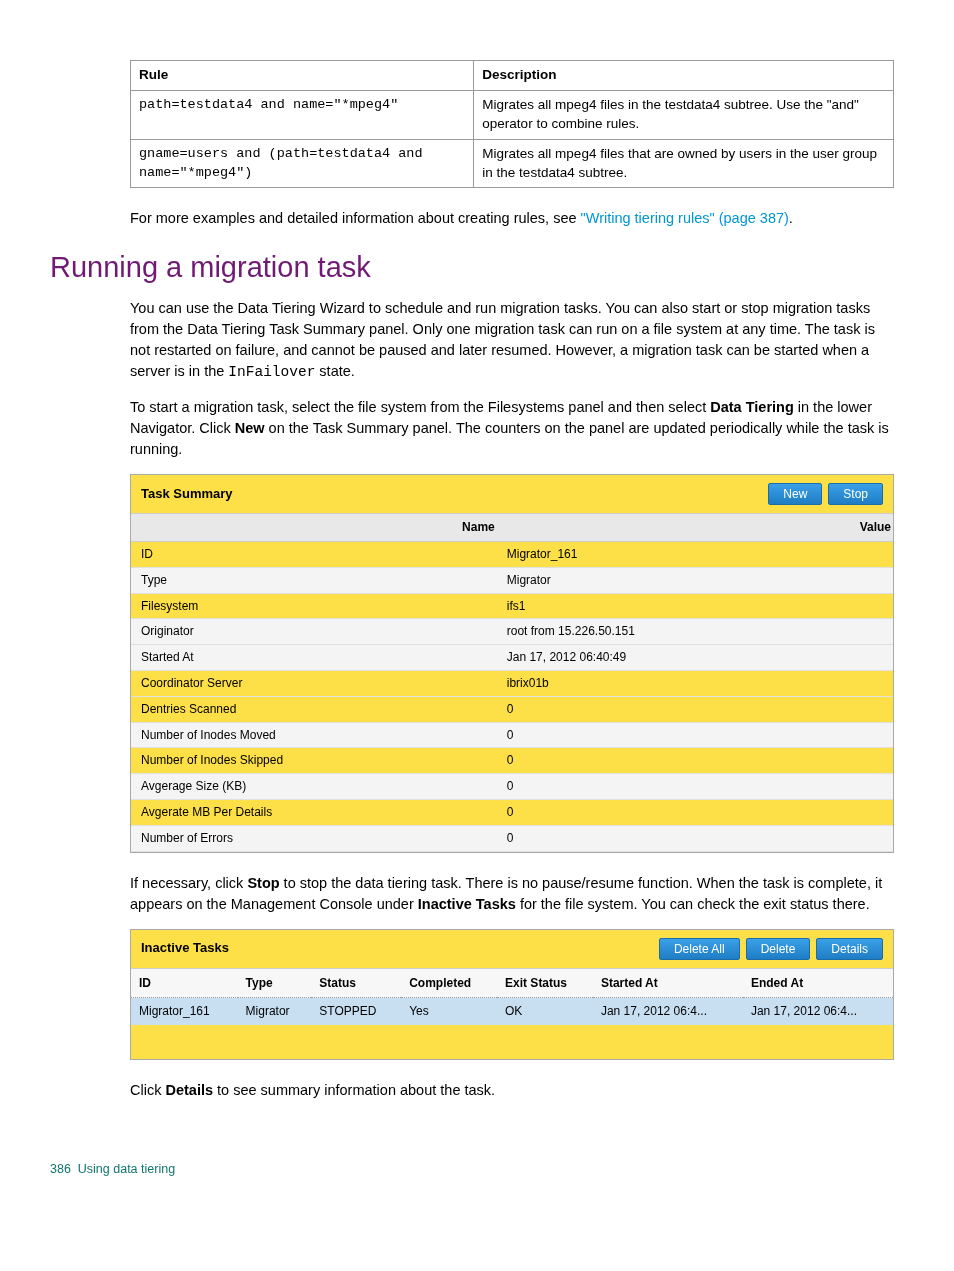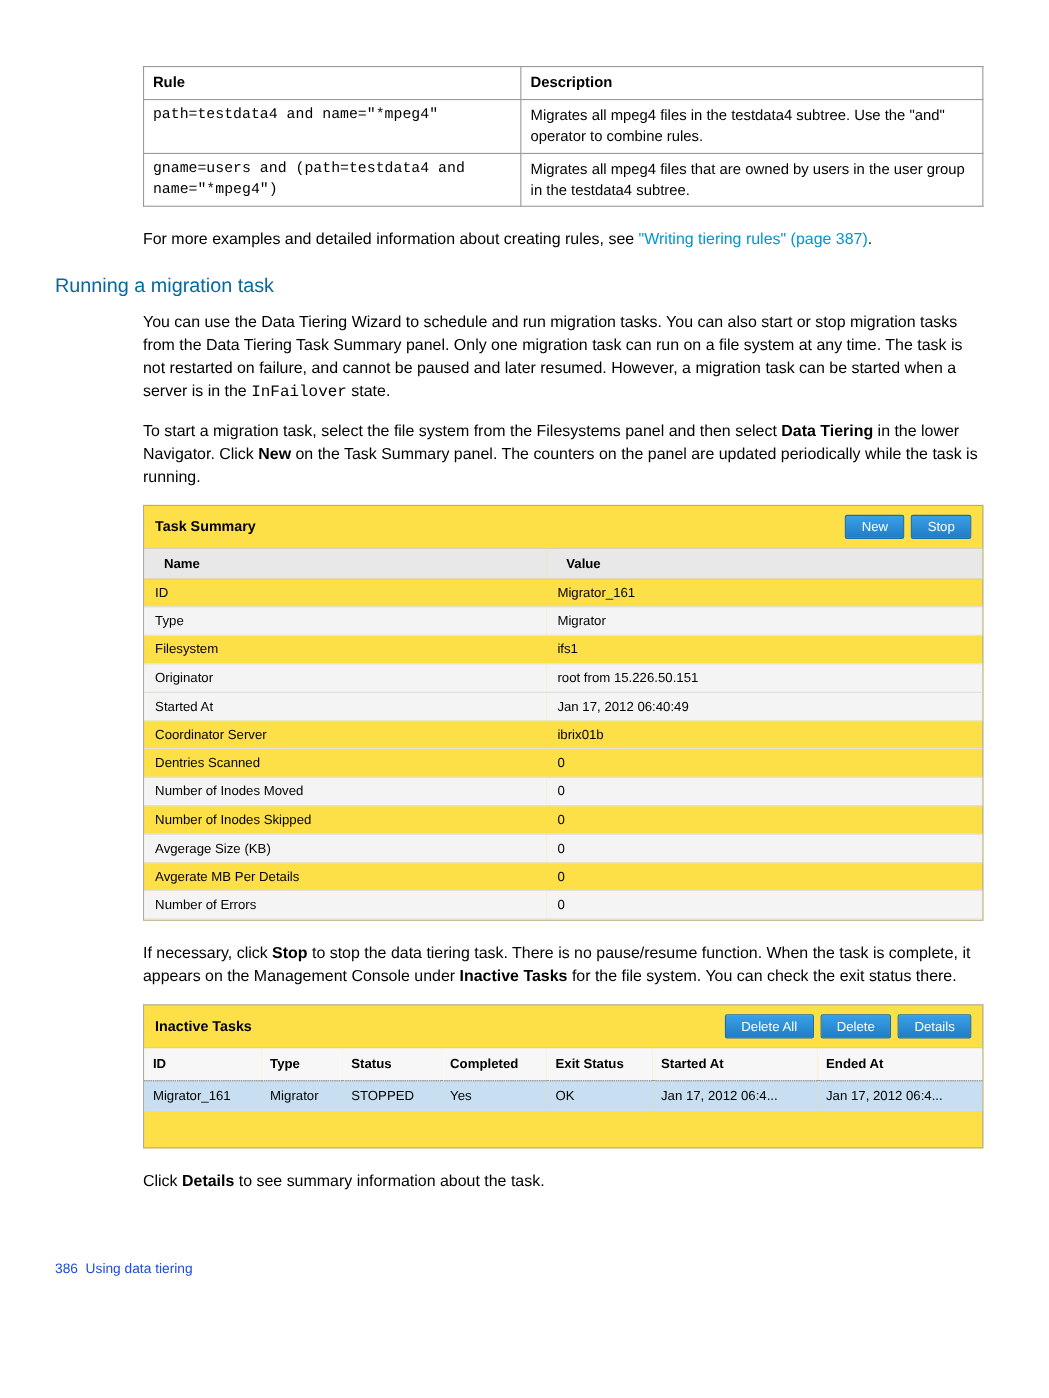--- a/index.html
+++ b/index.html
@@ -31,23 +31,23 @@
   .rules-table th { font-weight: bold; }
   .mono { font-family: "Courier New", monospace; font-size: 13px; }
   .body-para {
     margin-left: 80px;
     margin-bottom: 14px;
     font-size: 14.5px;
     line-height: 1.45;
   }
   .link { color: #0096d6; }
   h2.section-heading {
-    color: #0369a1;
+    color: #701a75;
     font-weight: normal;
-    font-size: 18px;
+    font-size: 29px;
     margin: 18px 0 10px 0;
   }
   .inline-mono { font-family: Liberation Mono, monospace; }
   .panel {
     margin-left: 80px;
     width: calc(100% - 80px);
     border: 1px solid #aaa;
     background: #fde047;
     margin-bottom: 20px;
   }
@@ -70,22 +70,22 @@
     border-radius: 2px;
     cursor: pointer;
   }
   .grid-table {
     width: 100%;
     border-collapse: collapse;
     font-size: 12px;
   }
   .grid-table th {
     background: #e8e8e8;
-    text-align: left;
-    padding: 5px 18px;
+    text-align: right;
+    padding: 5px 2px;
     font-weight: bold;
     border-bottom: 1px solid #ccc;
   }
   .grid-table td {
     padding: 4px 10px;
     border-bottom: 1px solid #e0e0e0;
   }
   .grid-table tr.alt td { background: #f4f4f4; }
   .inactive-table {
     width: 100%;
@@ -100,21 +100,21 @@
     background: #f7f7f7;
   }
   .inactive-table td {
     padding: 5px 8px;
     background: #c8dff2;
   }
   .inactive-body { min-height: 90px; }
   .footer {
     margin-top: 60px;
     font-size: 12.5px;
-    color: #1d4ed8;
+    color: #0f766e;
   }
   .bold { font-weight: bold; }
 </style>
 </head>
 <body>
 
 <table class="rules-table">
   <thead>
     <tr>
       <th style="width:45%">Rule</th>

